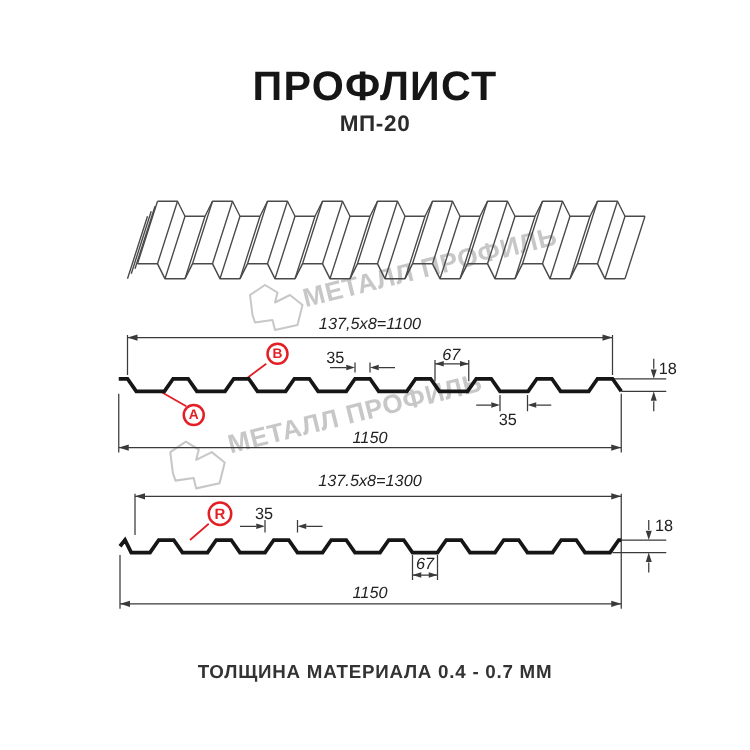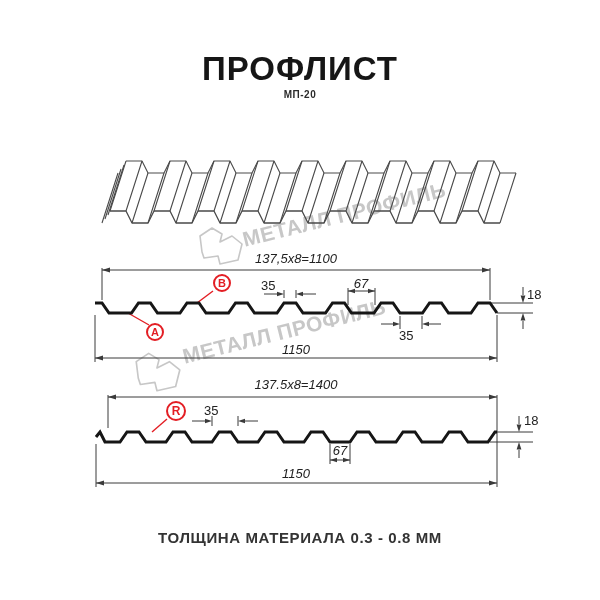--- a/index.html
+++ b/index.html
@@ -1,21 +1,21 @@
 <!DOCTYPE html>
 <html><head>
 <meta charset="utf-8">
 <style>
   html,body{margin:0;padding:0;}
   body{width:600px;height:600px;background:#ffffff;position:relative;overflow:hidden;
        font-family:"Liberation Sans", sans-serif;}
   .abs{position:absolute;}
   .page-title{left:0;right:0;top:50px;text-align:center;font-size:33px;font-weight:800;
       letter-spacing:1px;color:#161616;}
-  .page-subtitle{left:0;right:0;top:89px;text-align:center;font-size:10px;font-weight:600;
+  .page-subtitle{left:0;right:0;top:89px;text-align:center;font-size:18px;font-weight:600;
       letter-spacing:.5px;color:#2b2b2b;}
   .footer-note{left:0;right:0;top:529px;text-align:center;font-size:15px;font-weight:600;
       letter-spacing:.6px;color:#333333;}
   .dim-label{position:absolute;font-size:13px;color:#222222;white-space:nowrap;line-height:13px;}
   .ctr{transform:translateX(-50%);font-style:italic;}
   .marker{position:absolute;border:2px solid #e31e24;border-radius:50%;color:#e31e24;
       font-weight:bold;display:flex;align-items:center;justify-content:center;
       background:transparent;box-sizing:border-box;}
   .marker.sm{width:18px;height:18px;font-size:11px;}
   .marker.lg{width:20px;height:20px;font-size:12px;}
@@ -122,20 +122,20 @@
   <path class="arr" d="M96,103 L104,100.5 L104,105.5 Z M497,103 L489,100.5 L489,105.5 Z"></path>
 
   <path class="red" d="M152,52 L167,39"></path>
 
   <path class="thick" d="M96,57 l4,-5 l5,10 h15
     l7,-10 h12 l7,10 h20  l7,-10 h12 l7,10 h20  l7,-10 h12 l7,10 h20  l7,-10 h12 l7,10 h20
     l7,-10 h12 l7,10 h20  l7,-10 h12 l7,10 h20  l7,-10 h12 l7,10 h20  l7,-10 h12 l7,10 h20
     l7,-10 h2"></path>
 </svg>
 
-<div class="dim-label ctr" style="left:296px;top:378px">137.5x8=1400</div>
+<div class="dim-label ctr" style="left:296px;top:378px">137.5x8=1300</div>
 <div class="dim-label" style="left:204px;top:404px">35</div>
 <div class="dim-label ctr" style="left:340px;top:444px">67</div>
 <div class="dim-label" style="left:524px;top:414px">18</div>
 <div class="dim-label ctr" style="left:296px;top:467px">1150</div>
 <div class="marker lg" style="left:166px;top:401px">R</div>
 
-<div class="abs footer-note">ТОЛЩИНА МАТЕРИАЛА 0.3 - 0.8 ММ</div>
+<div class="abs footer-note">ТОЛЩИНА МАТЕРИАЛА 0.4 - 0.7 ММ</div>
 
 </body></html>

